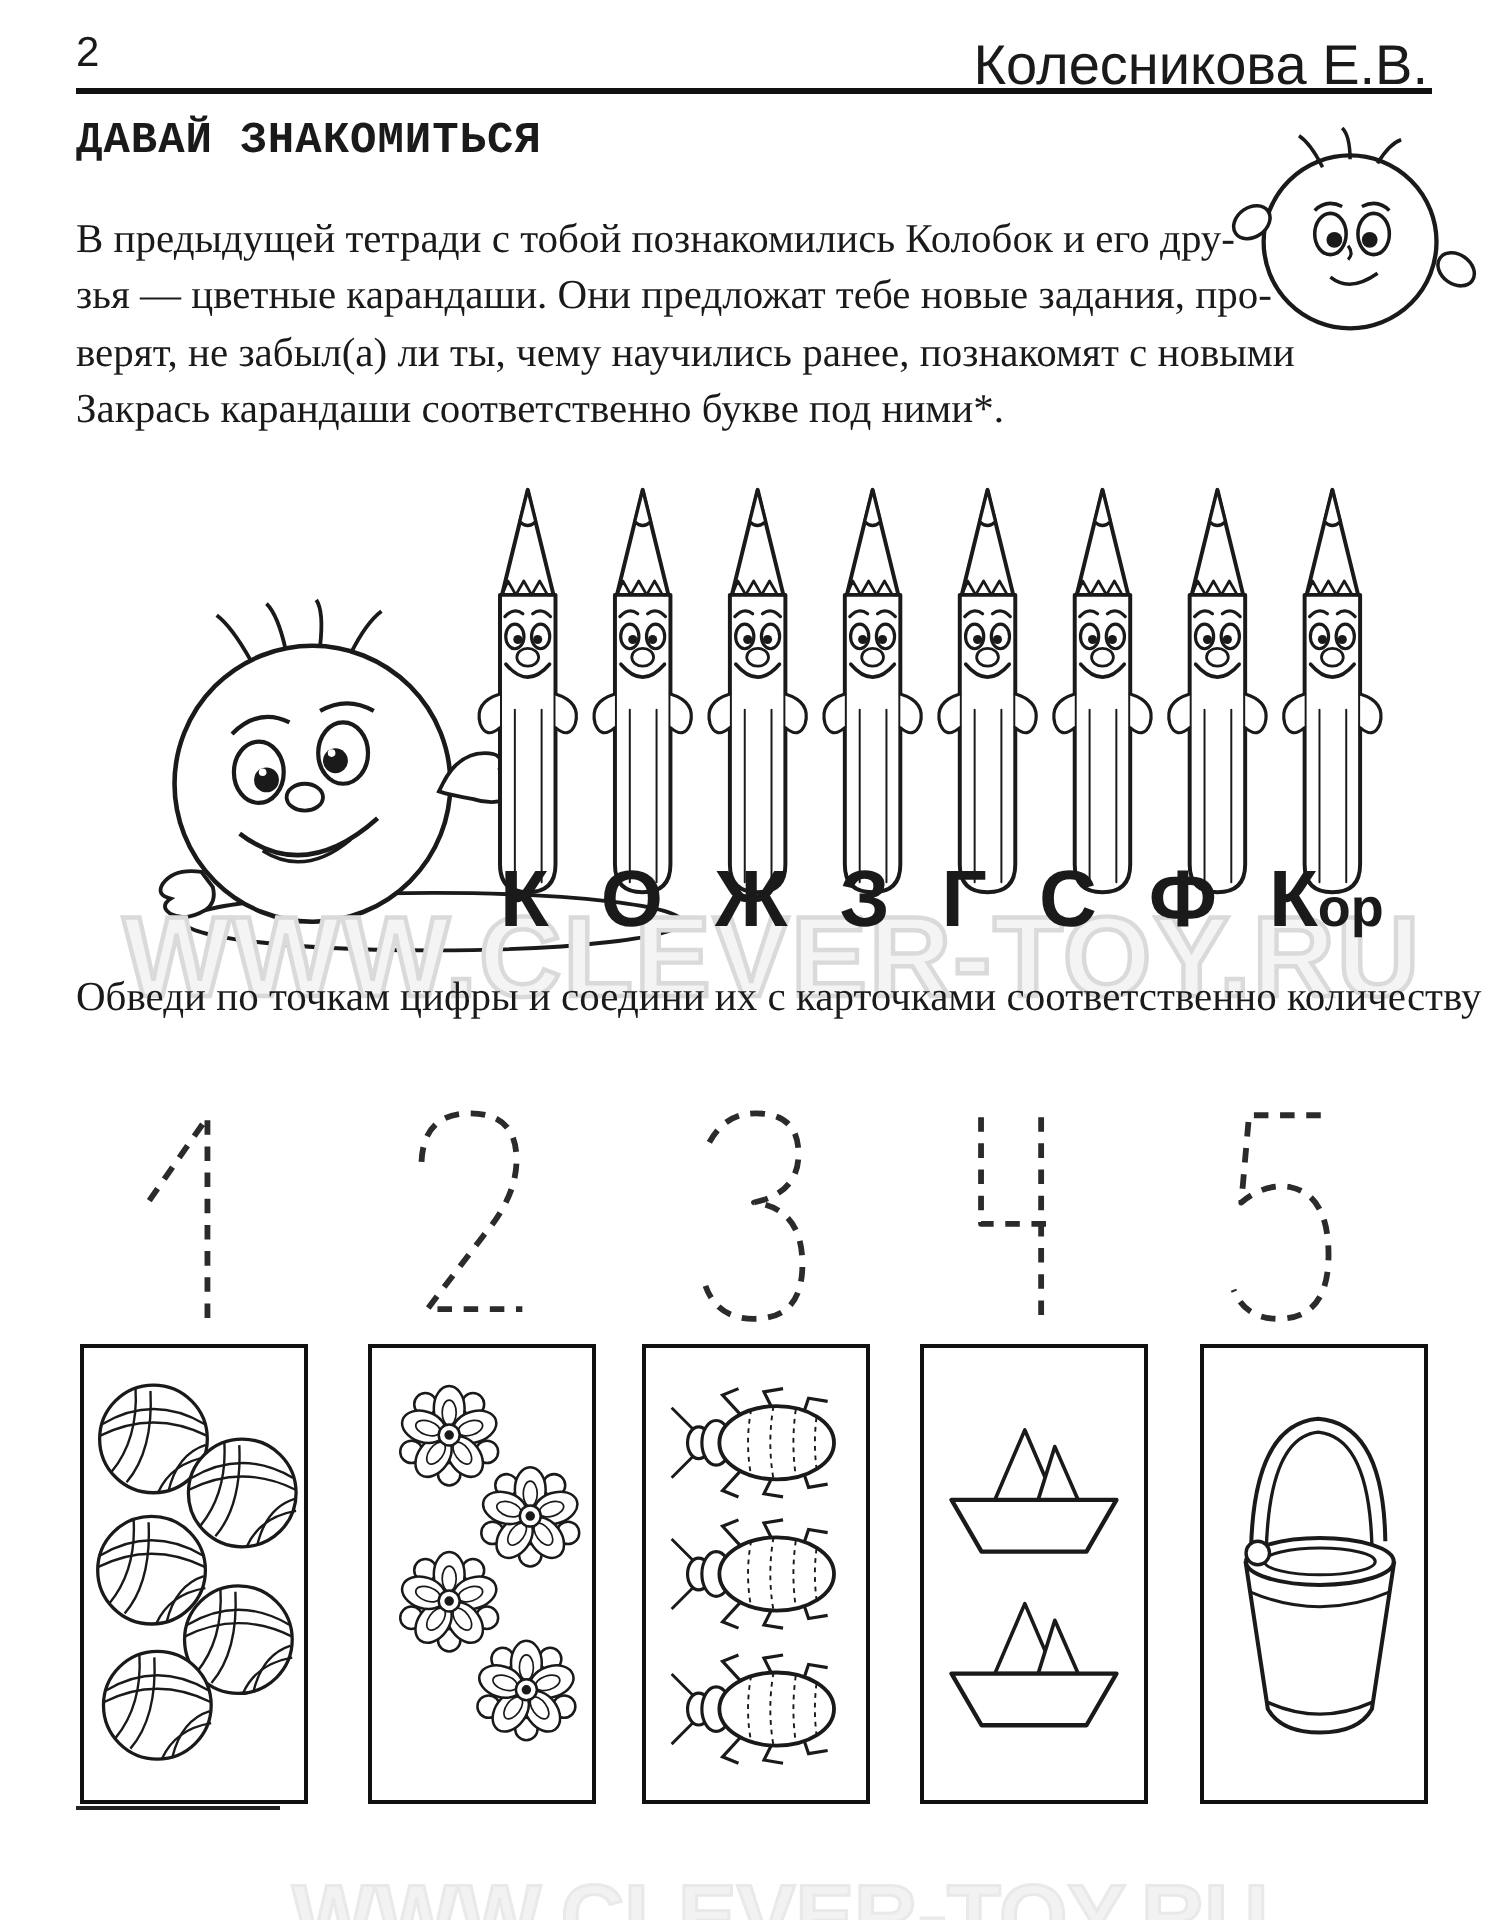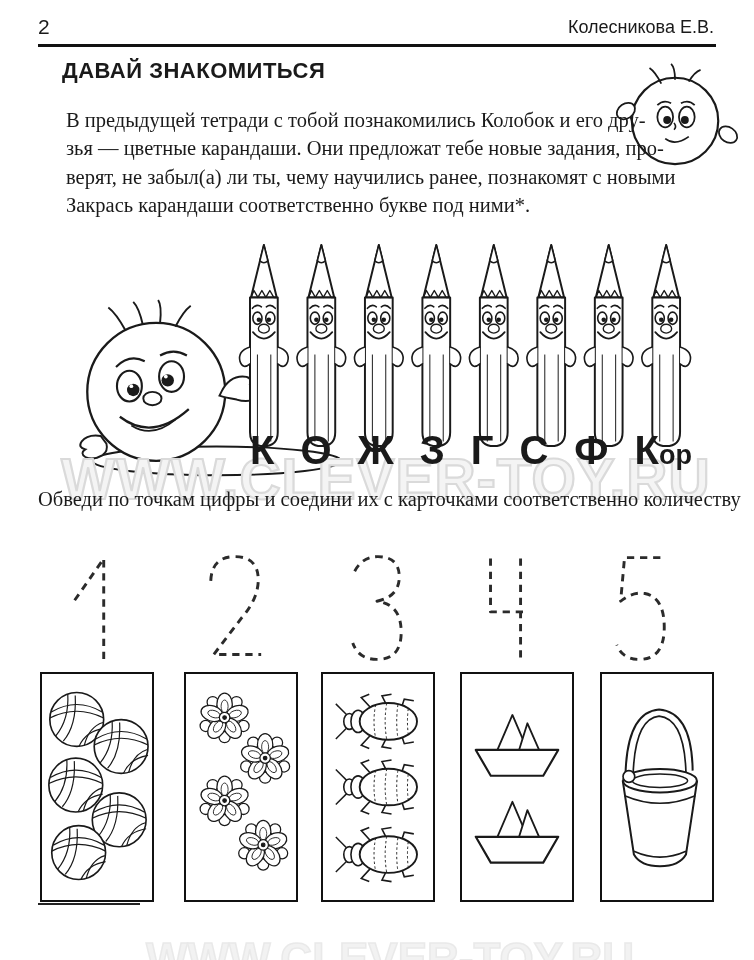--- a/index.html
+++ b/index.html
@@ -1,28 +1,28 @@
 <!DOCTYPE html>
 <html><head>
 <meta charset="utf-8">
 <style>
   html,body { margin:0; padding:0; background:#ffffff; }
   #page { position:relative; width:754px; height:960px; background:#fff; overflow:hidden;
           font-family:"Liberation Serif", serif; color:#1a1a1a; }
 
   .header-num    { position:absolute; top:15px; left:38px; font-family:"Liberation Sans",sans-serif; font-size:21px; }
-  .header-author { position:absolute; top:17px; right:40px; font-family:"Liberation Sans",sans-serif; font-size:18px; }
+  .header-author { position:absolute; top:17px; right:40px; font-family:"Liberation Sans",sans-serif; font-size:28px; }
   .header-rule   { position:absolute; top:44px; left:38px; width:678px; height:3px; background:#111; }
 
-  .heading { position:absolute; top:58px; left:38px; font-family:Liberation Sans, sans-serif;
-             font-weight:bold; font-size:22px; letter-spacing:0.5px;margin-left:24px; }
+  .heading { position:absolute; top:58px; left:38px; font-family:Liberation Mono, monospace;
+             font-weight:bold; font-size:22px; letter-spacing:0.5px; }
 
   .kolobok-small { position:absolute; top:62px; right:12px; width:130px; height:110px; }
 
-  .intro { position:absolute; top:106px; left:38px; width:655px; font-size:20.5px; line-height:28.4px;margin-left:28px; }
+  .intro { position:absolute; top:106px; left:38px; width:655px; font-size:20.5px; line-height:28.4px; }
   .tline { white-space:nowrap; }
 
   .scene { position:absolute; top:236px; left:0; width:754px; height:240px; }
   .kolobok-big { position:absolute; left:62px; top:62px; width:290px; height:182px; }
   .pencil-row  { position:absolute; left:232px; top:0; width:472px; height:218px; }
   .letters-row { position:absolute; left:250px; top:194px; width:442px; display:flex;
                  justify-content:space-between; align-items:flex-end;
                  font-family:"Liberation Sans",sans-serif; font-weight:bold; z-index:2; }
   .pletter { line-height:1; }
   .pletter .big   { font-size:40px; }

